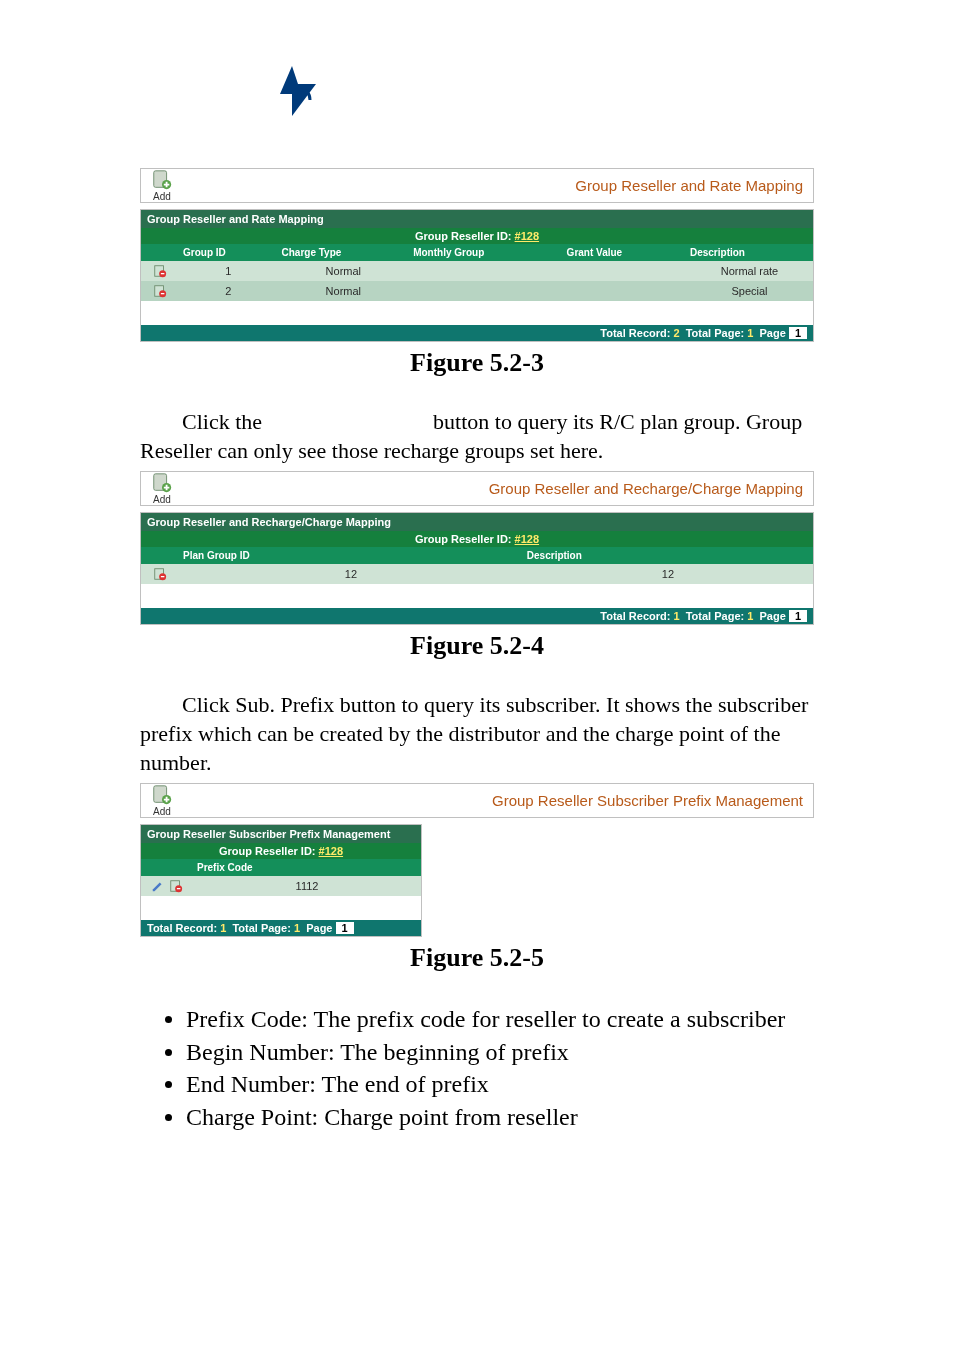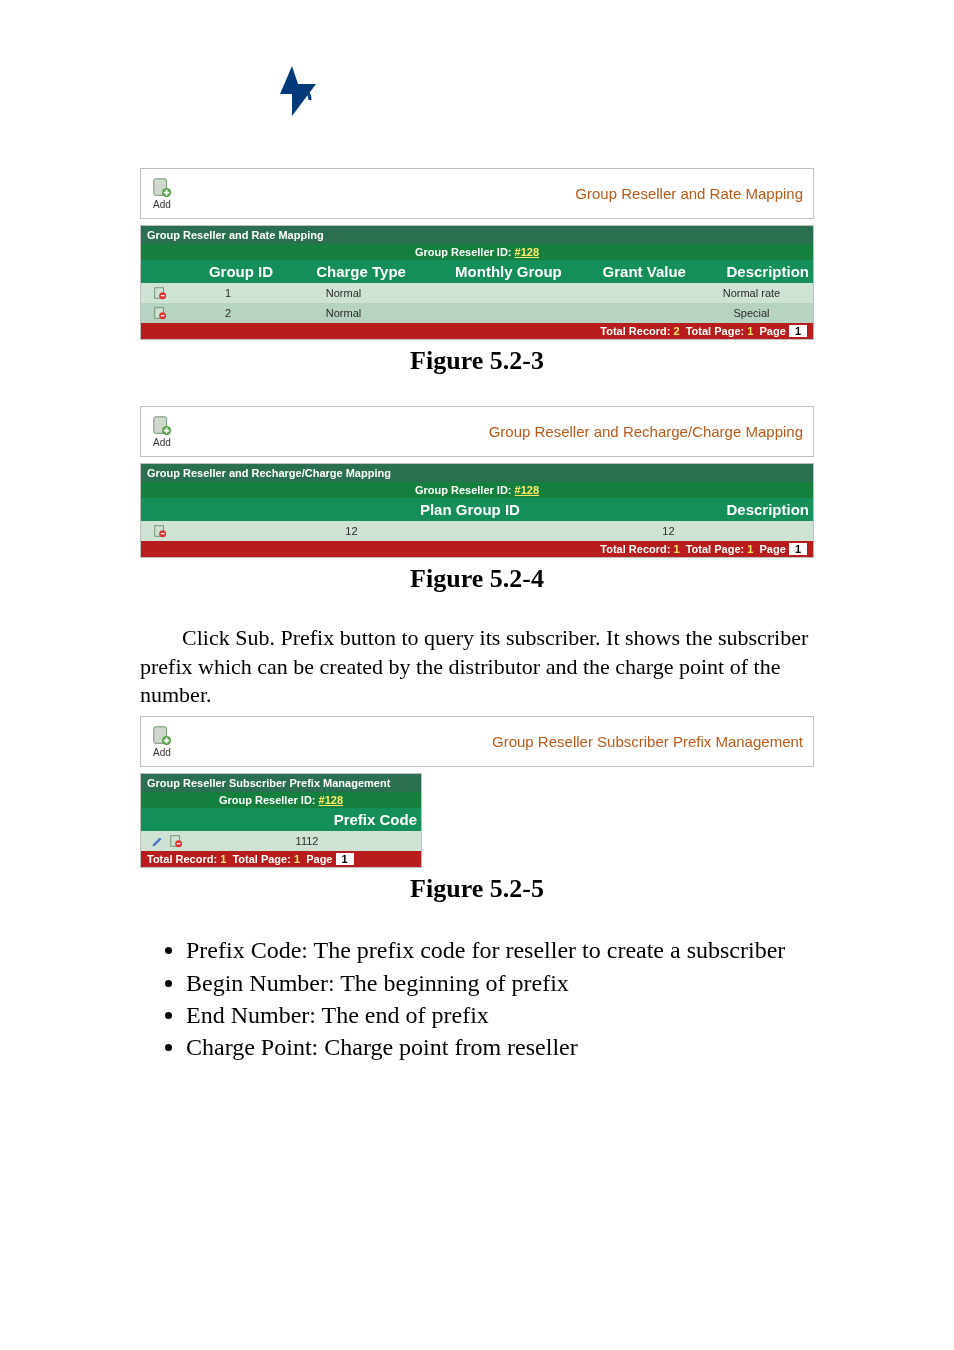--- a/index.html
+++ b/index.html
@@ -12,21 +12,21 @@
     padding: 60px 140px 60px 140px;
   }
   .logo {
     text-align: left;
     margin-left: 120px;
     margin-bottom: 40px;
   }
   .logo svg { width: 64px; height: 64px; }
   .panel {
     border: 1px solid #c0c0c0;
-    padding: 8px 10px;
+    padding: 0 10px;
     margin-bottom: 6px;
     background: #fff;
   }
   .panel-inner {
     display: flex;
     align-items: center;
     justify-content: space-between;
   }
   .add-cell { display:flex; flex-direction:column; align-items:center; font-size:10px; color:#333; }
   .add-cell svg { width:22px; height:22px; }
@@ -59,37 +59,38 @@
   table.grid {
     width: 100%;
     border-collapse: collapse;
     font-size: 11px;
   }
   table.grid th {
     background: #148f5a;
     color: #fff;
     font-weight: bold;
     padding: 3px 4px;
-    text-align: right;
-    font-size:15px;
+    text-align: left;
+    font-size:10px;
   }
   table.grid td {
     background: #cfe3d5;
     text-align: center;
     padding: 3px 4px;
     color: #2a2a2a;
   }
   table.grid tr.alt td { background: #b7d4c2; }
   .footer-row {
-    background: #b91c1c;
+    background: #0f766e;
     color: #fff;
     font-size: 11px;
     text-align: right;
     padding: 2px 6px;
     font-weight: bold;
+    margin-top: 24px;
   }
   .footer-row .yellows { color: #ffea6a; }
   .footer-row .pg {
     background:#fff; color:#000; padding:0 6px; display:inline-block;
   }
   .caption {
     text-align:center; font-family:"Times New Roman",serif; font-size:26px;
     margin: 6px 0 30px 0;
     font-weight: bold;
   }
@@ -175,20 +176,25 @@
     </tbody>
       </table>
     <div class="footer-row">
       <span>Total Record:</span> <span class="yellows">2</span>&nbsp;
       <span>Total Page:</span> <span class="yellows">1</span>&nbsp;
       <span>Page</span> <span class="pg">1</span>
     </div>
   </div>
   <div class="caption">Figure 5.2-3</div>
 
+  <p class="prose">
+    <span style="display:inline-block;width:42px"></span><span>Click the</span>
+    <span style="display:inline-block;width:160px"></span>
+    <span>button to query its R/C plan group. Group Reseller can only see those recharge groups set here.</span>
+  </p>
 
   <div class="panel">
     <div class="panel-inner">
       <div class="add-cell">
         <svg viewBox="0 0 24 24">
             <rect x="3" y="2" width="14" height="18" rx="2" fill="#cfd8cc" stroke="#6a8a6a"></rect>
             <circle cx="17" cy="17" r="5" fill="#5aa24a"></circle>
             <path d="M17 14v6M14 17h6" stroke="#fff" stroke-width="2"></path>
           </svg>
         <span>Add</span>

